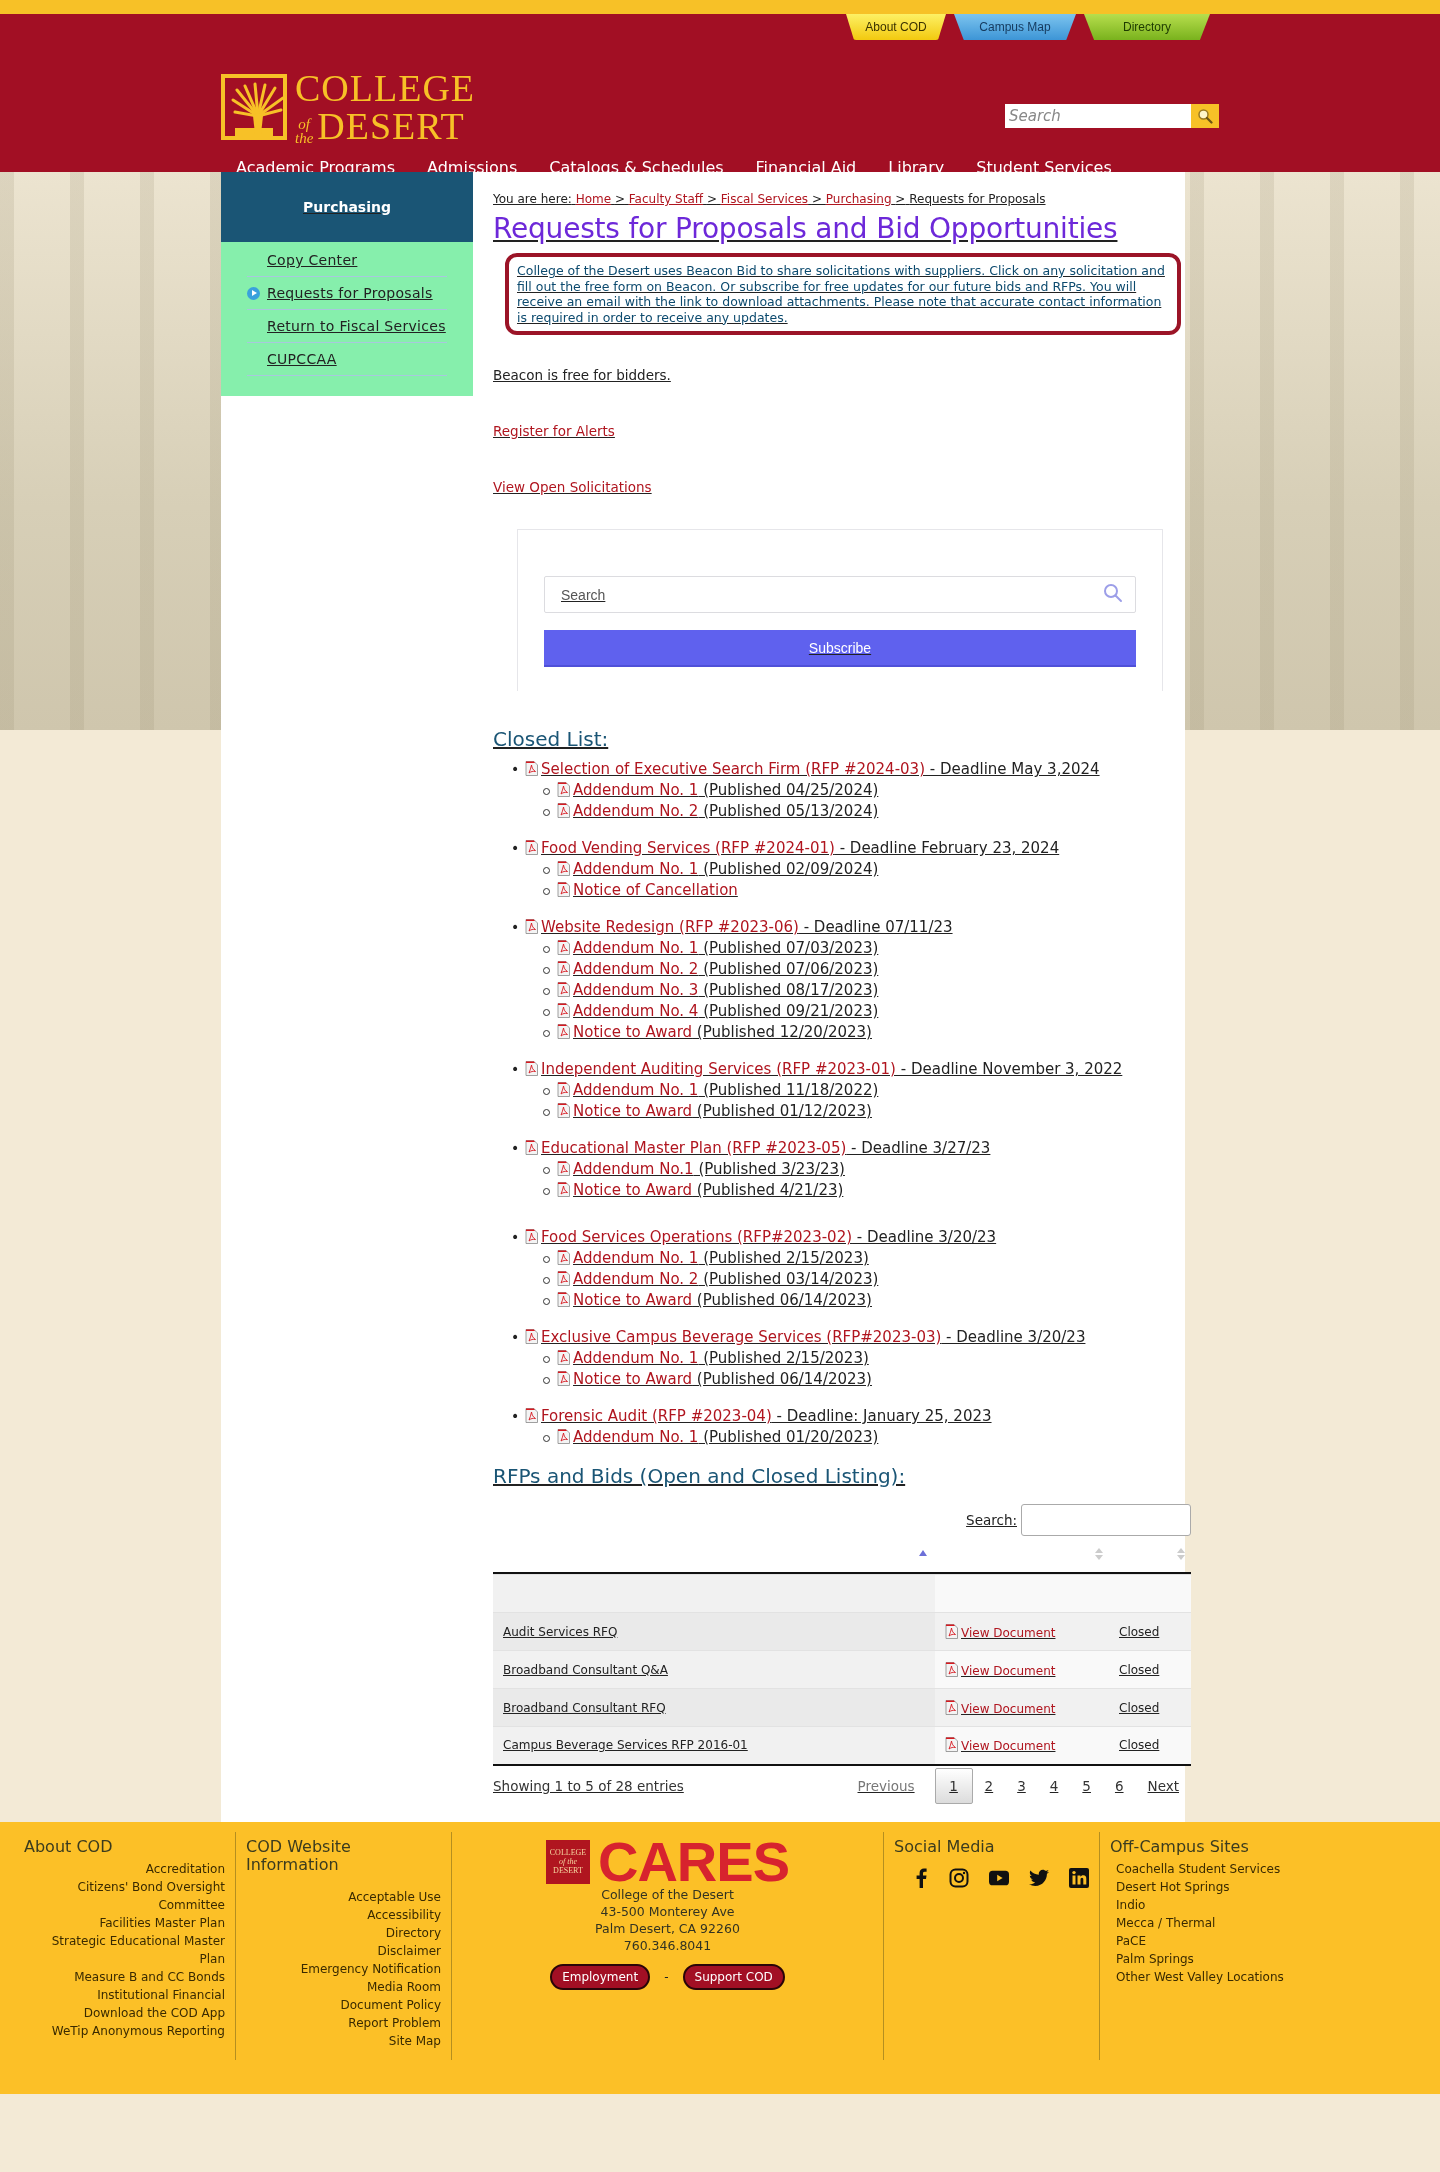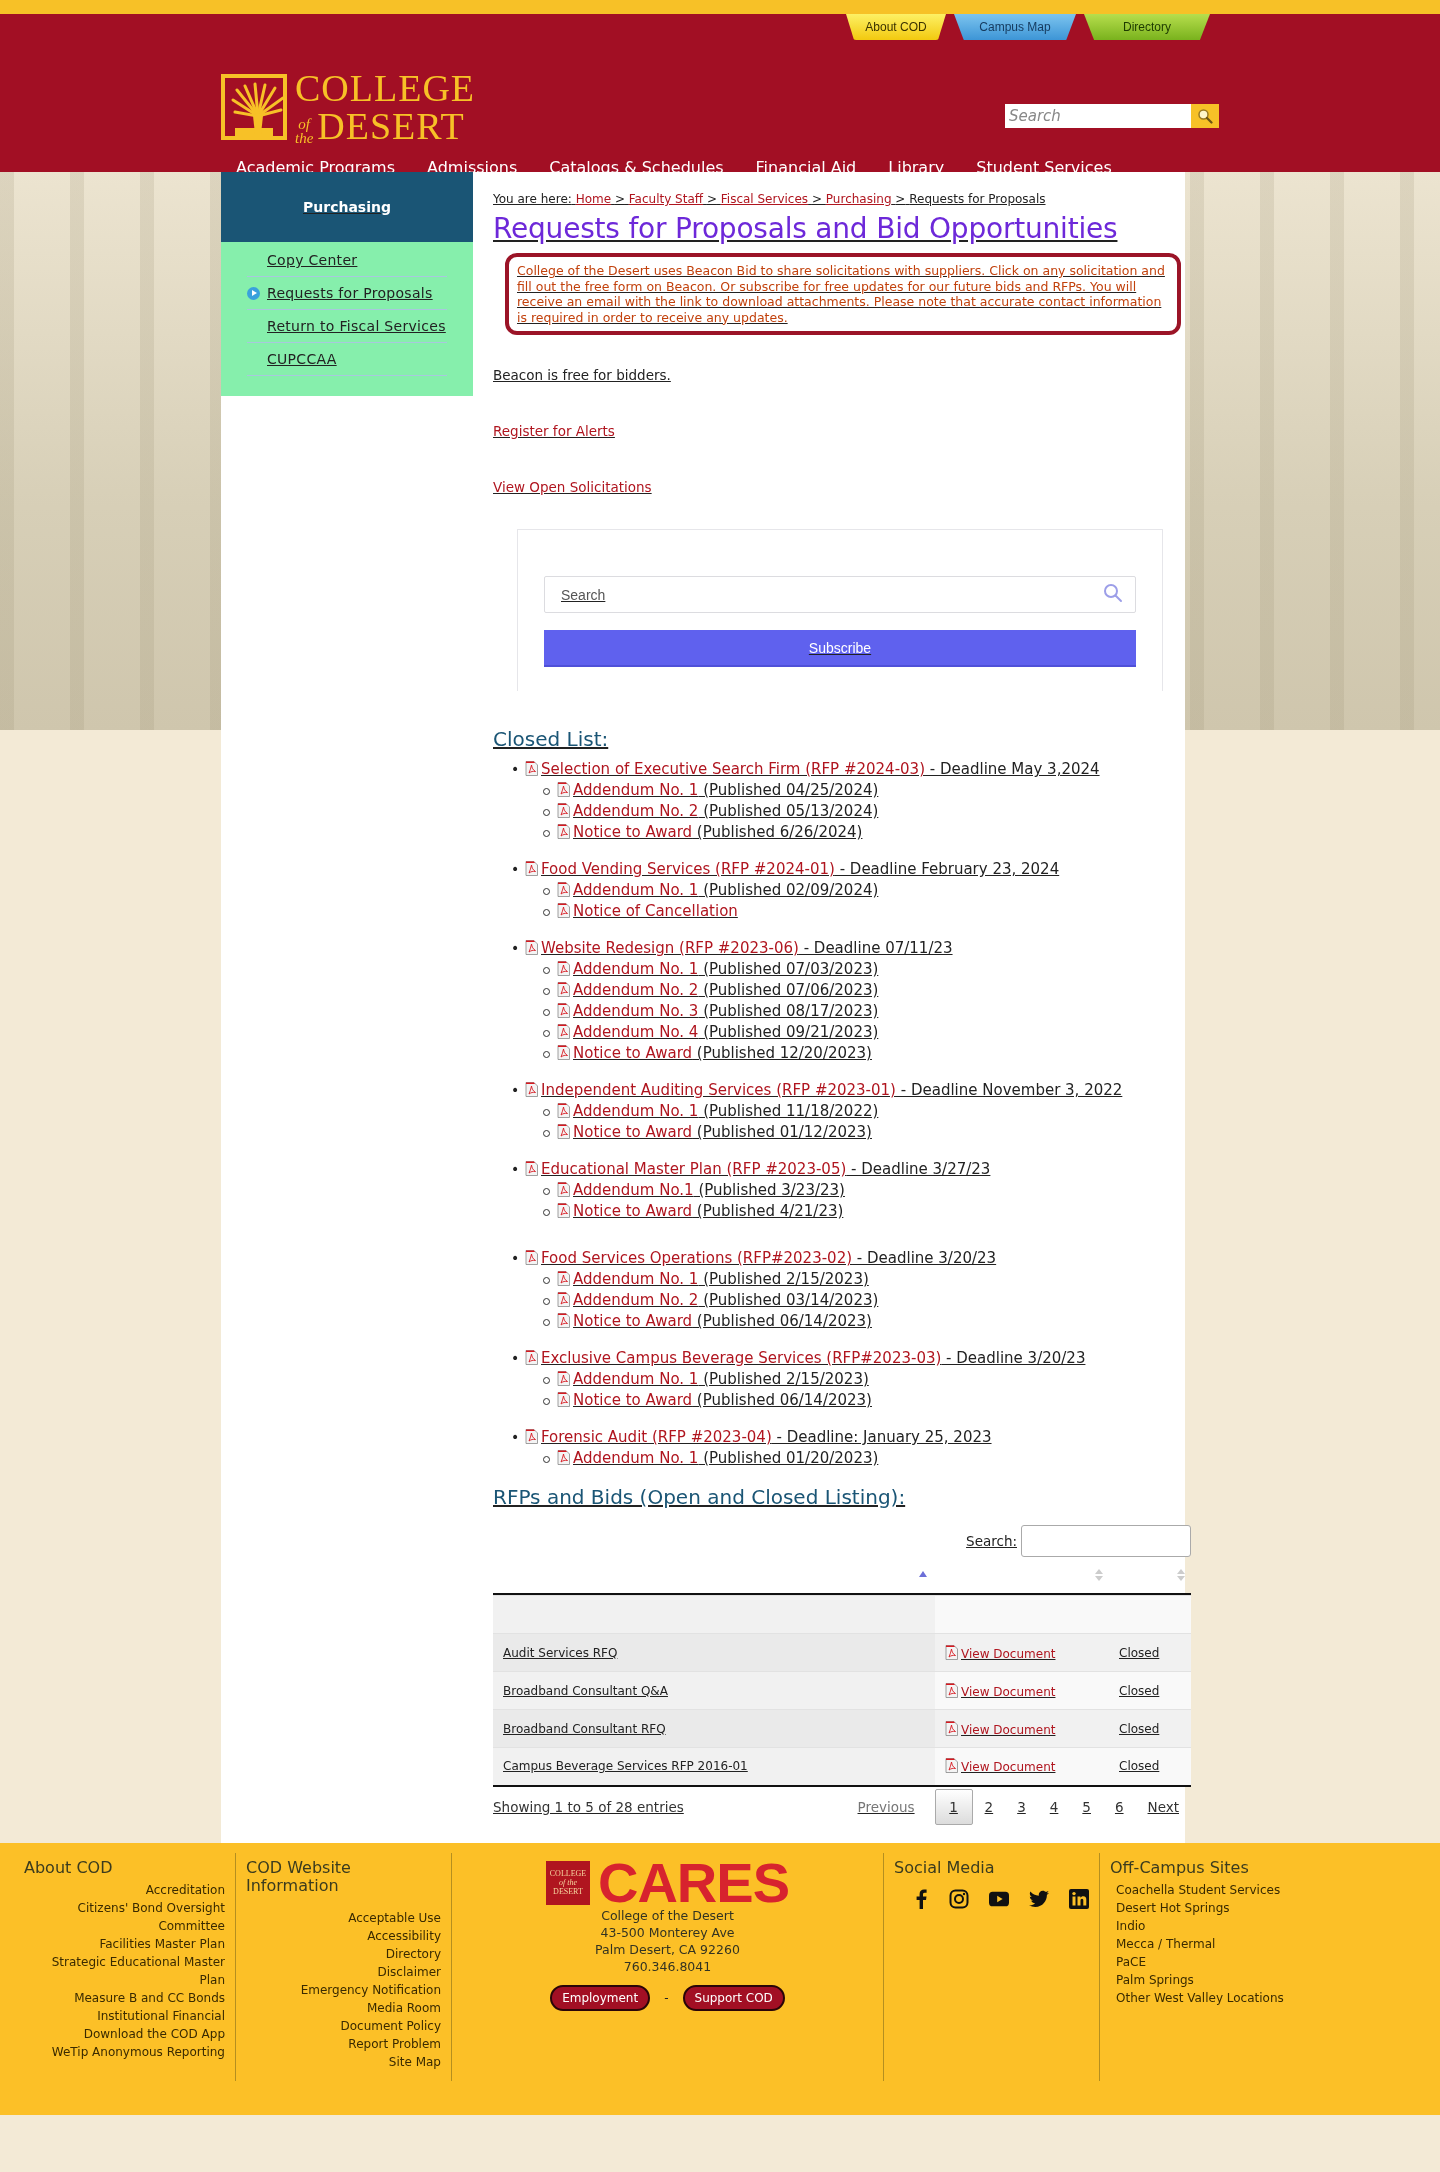--- a/index.html
+++ b/index.html
@@ -134,21 +134,21 @@
   .breadcrumb a { text-decoration: underline; }
   .page-title {
     color: #6d28d9; font-size: 28px; font-weight: normal;
     font-family: "DejaVu Sans", sans-serif;
     margin: 6px 0 8px 0; letter-spacing: -.2px;
   }
   .notice {
     margin: 0 10px 0 12px;
     border: 4px solid #9b1427; border-radius: 12px;
     padding: 6px 10px 6px 8px;
-    font-size: 12.5px; line-height: 15.5px; color: #c2410c;
+    font-size: 12.5px; line-height: 15.5px; color: #0c4a6e;
   }
   .para { font-size: 13.5px; margin-top: 32px; }
   .link-line { font-size: 13.5px; margin-top: 40px; }
 
   .widget {
     margin: 34px 28px 0 24px;
     border: 1px solid #e6e6ea; border-bottom: none;
     padding: 28px 26px 24px 26px;
     font-family: "Liberation Sans", sans-serif;
   }
@@ -374,25 +374,20 @@
               <li><svg class="pdf" viewBox="0 0 13 15">
                   <path d="M1 .5h8l3.5 3.5v10.5H1z" fill="#f4f4f4" stroke="#888" stroke-width=".8"></path>
                   <path d="M1 .5h8l1 1.5H1z" fill="#d71920"></path>
                   <path d="M4 12c1-2.5 2-5 2.5-8 .5 3 1.5 5 4 6.5-2.5-.5-4.5 0-6.5 1.5z" fill="none" stroke="#d71920" stroke-width=".9"></path>
                 </svg><a>Addendum No. 1</a><span> (Published 04/25/2024)</span></li>
               <li><svg class="pdf" viewBox="0 0 13 15">
                   <path d="M1 .5h8l3.5 3.5v10.5H1z" fill="#f4f4f4" stroke="#888" stroke-width=".8"></path>
                   <path d="M1 .5h8l1 1.5H1z" fill="#d71920"></path>
                   <path d="M4 12c1-2.5 2-5 2.5-8 .5 3 1.5 5 4 6.5-2.5-.5-4.5 0-6.5 1.5z" fill="none" stroke="#d71920" stroke-width=".9"></path>
                 </svg><a>Addendum No. 2</a><span> (Published 05/13/2024)</span></li>
-              <li><svg class="pdf" viewBox="0 0 13 15">
-                  <path d="M1 .5h8l3.5 3.5v10.5H1z" fill="#f4f4f4" stroke="#888" stroke-width=".8"></path>
-                  <path d="M1 .5h8l1 1.5H1z" fill="#d71920"></path>
-                  <path d="M4 12c1-2.5 2-5 2.5-8 .5 3 1.5 5 4 6.5-2.5-.5-4.5 0-6.5 1.5z" fill="none" stroke="#d71920" stroke-width=".9"></path>
-                </svg><a>Notice to Award</a><span> (Published 6/26/2024)</span></li>
             </ul></li>
           <li><svg class="pdf" viewBox="0 0 13 15">
               <path d="M1 .5h8l3.5 3.5v10.5H1z" fill="#f4f4f4" stroke="#888" stroke-width=".8"></path>
               <path d="M1 .5h8l1 1.5H1z" fill="#d71920"></path>
               <path d="M4 12c1-2.5 2-5 2.5-8 .5 3 1.5 5 4 6.5-2.5-.5-4.5 0-6.5 1.5z" fill="none" stroke="#d71920" stroke-width=".9"></path>
             </svg><a>Food Vending Services (RFP #2024-01)</a><span> - Deadline February 23, 2024</span><ul>
               <li><svg class="pdf" viewBox="0 0 13 15">
                   <path d="M1 .5h8l3.5 3.5v10.5H1z" fill="#f4f4f4" stroke="#888" stroke-width=".8"></path>
                   <path d="M1 .5h8l1 1.5H1z" fill="#d71920"></path>
                   <path d="M4 12c1-2.5 2-5 2.5-8 .5 3 1.5 5 4 6.5-2.5-.5-4.5 0-6.5 1.5z" fill="none" stroke="#d71920" stroke-width=".9"></path>

